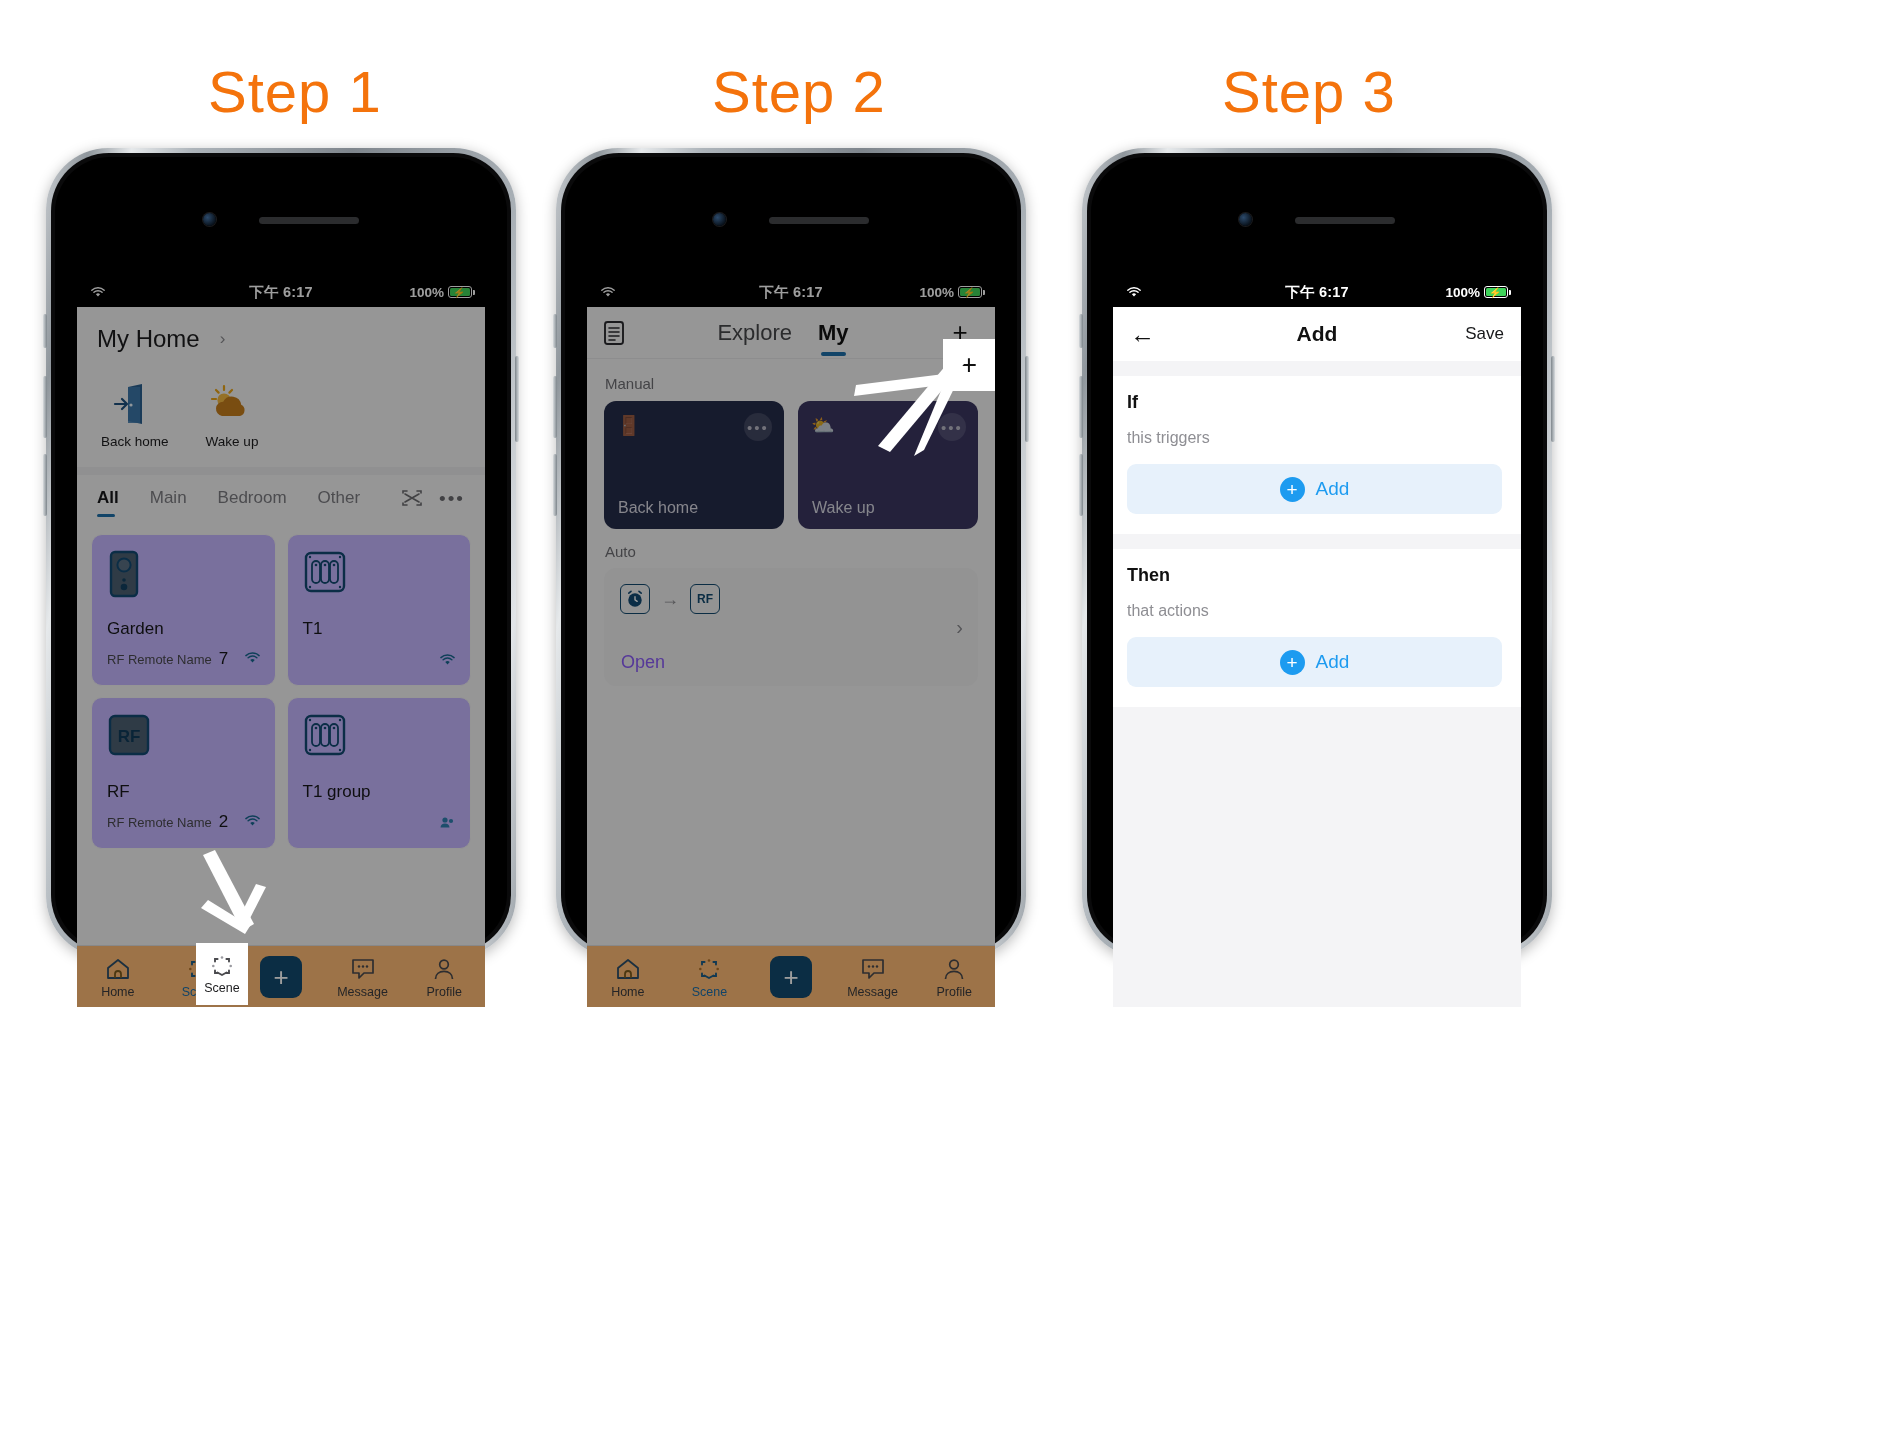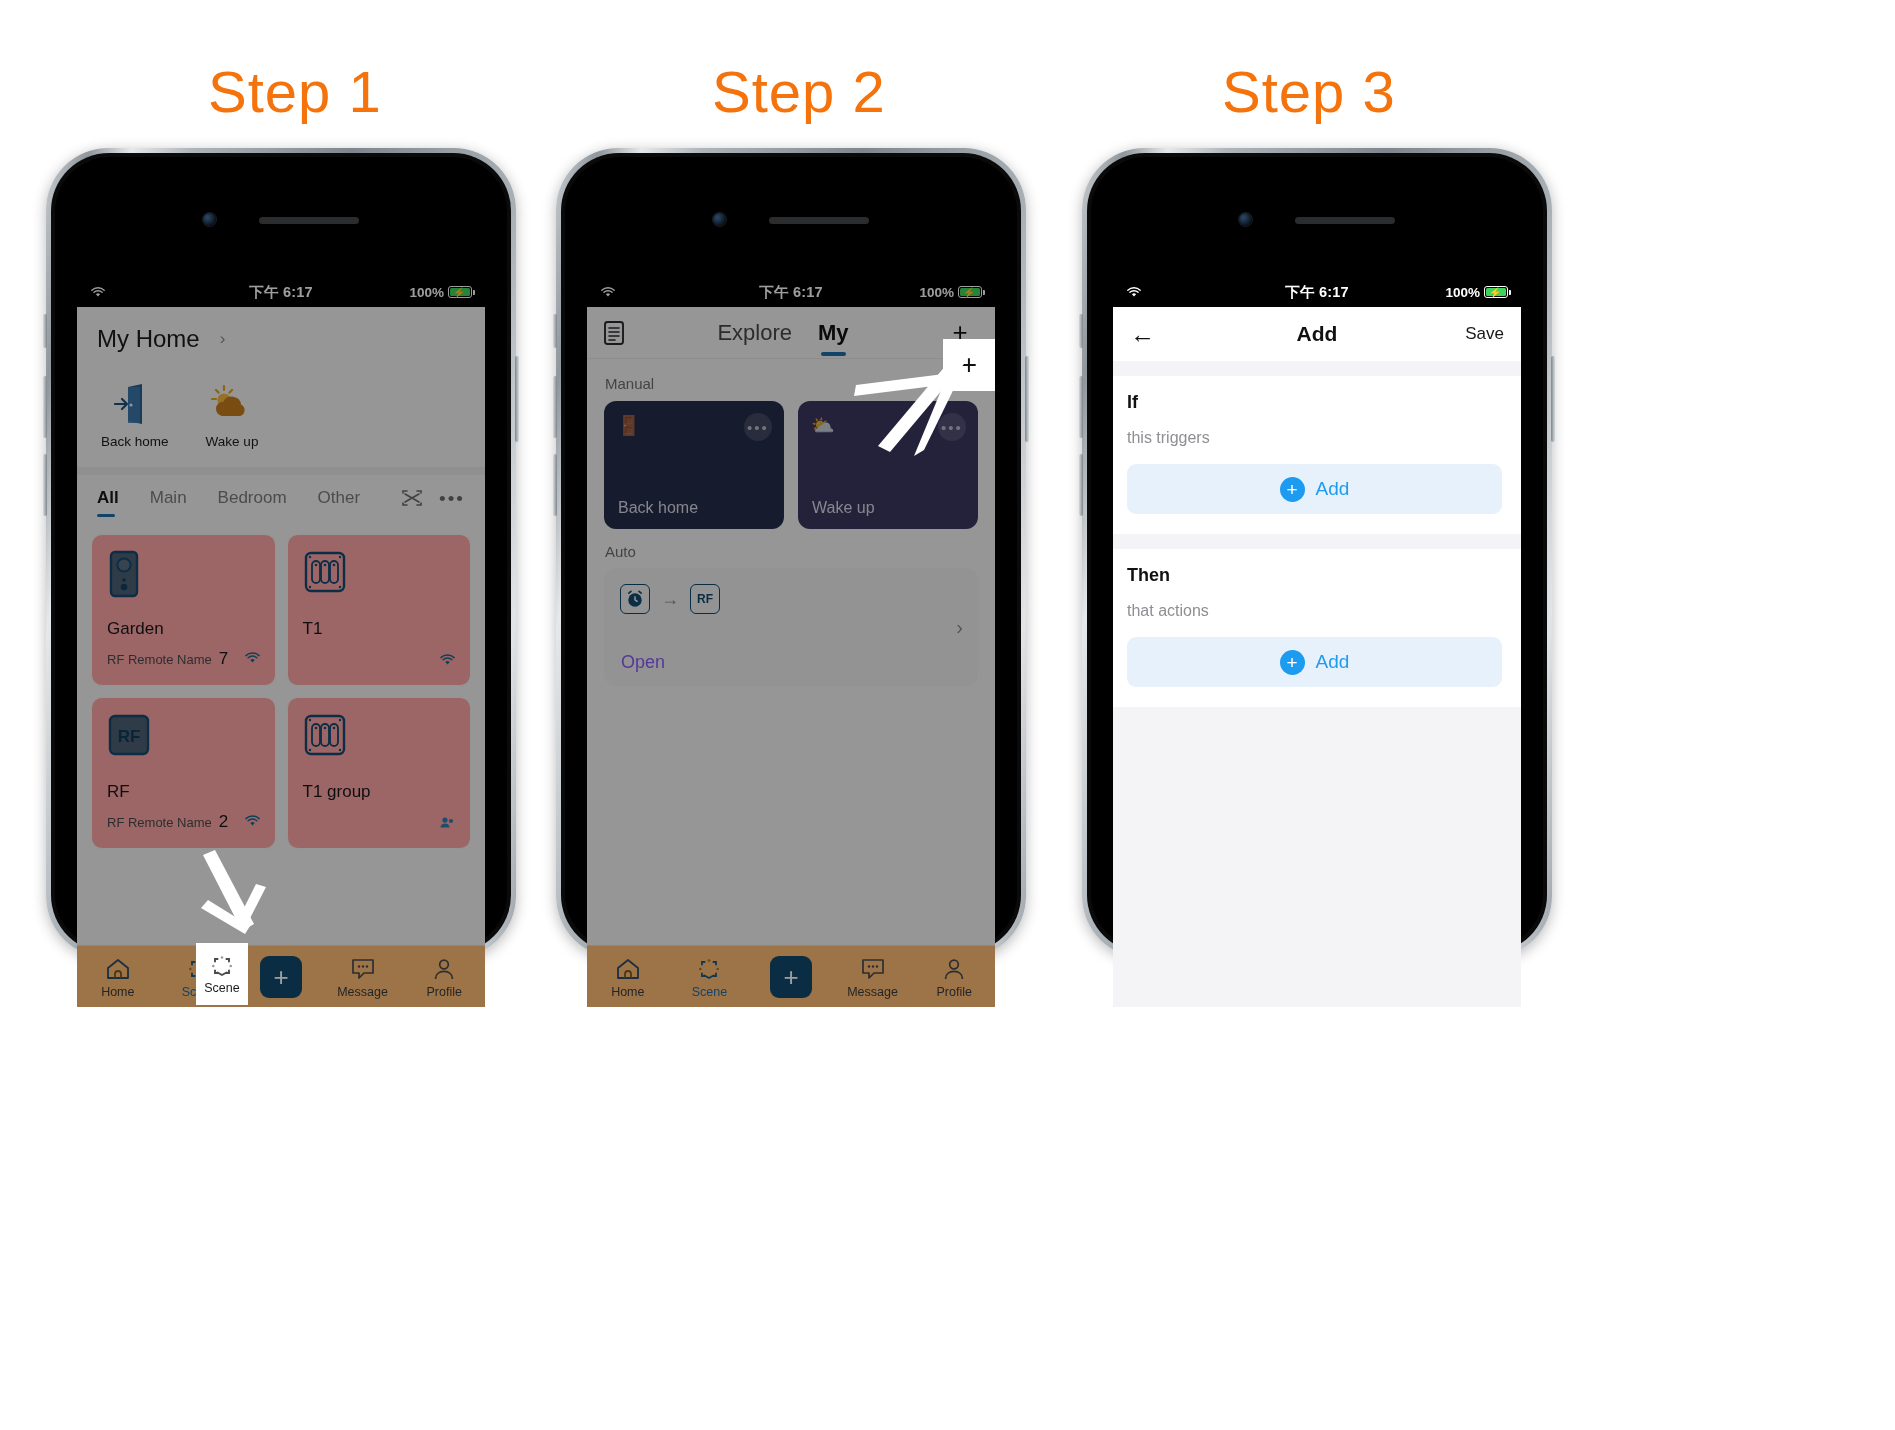--- a/index.html
+++ b/index.html
@@ -109,21 +109,21 @@
   .tabs { display:flex; align-items:center; padding:0 20px; background:#f2f2f2; height:46px; position:relative;}
   .tab { font-size:17px; color:#7b7b80; margin-right:31px; position:relative; height:46px;
          display:flex; align-items:center;}
   .tab.active { color:#17181a; font-weight:700; }
   .tab.active::after { content:""; position:absolute; left:0; right:4px; bottom:4px; height:3px;
                        background:#1d6ea8; border-radius:2px;}
   .tabs-right { margin-left:auto; display:flex; align-items:center; gap:16px; color:#6a6a6e;}
   .dots3 { letter-spacing:2px; font-size:19px; line-height:1; }
 
   .cards { display:grid; grid-template-columns:1fr 1fr; gap:11px; padding:13px 14px; }
-  .dcard { background:#fca5a5; border-radius:11px; height:152px; padding:15px 15px 12px 15px;
+  .dcard { background:#c4b5fd; border-radius:11px; height:152px; padding:15px 15px 12px 15px;
            position:relative; border:1px solid #f0f0f0;}
   .dcard-ico { height:52px; }
   .dcard-name { font-size:17px; color:#17181a; position:absolute; left:15px; bottom:46px; }
   .dcard-sub { position:absolute; left:15px; right:14px; bottom:16px; display:flex;
                align-items:baseline; font-size:13px; color:#4a4a4e; }
   .dcard-sub .num { font-size:17px; margin-left:7px; color:#17181a; }
   .dcard-sub .wifi-s { margin-left:auto; align-self:center;}
 
   
   .tabbar { position:absolute; left:0; right:0; bottom:0; height:62px; background:#fdba74;

